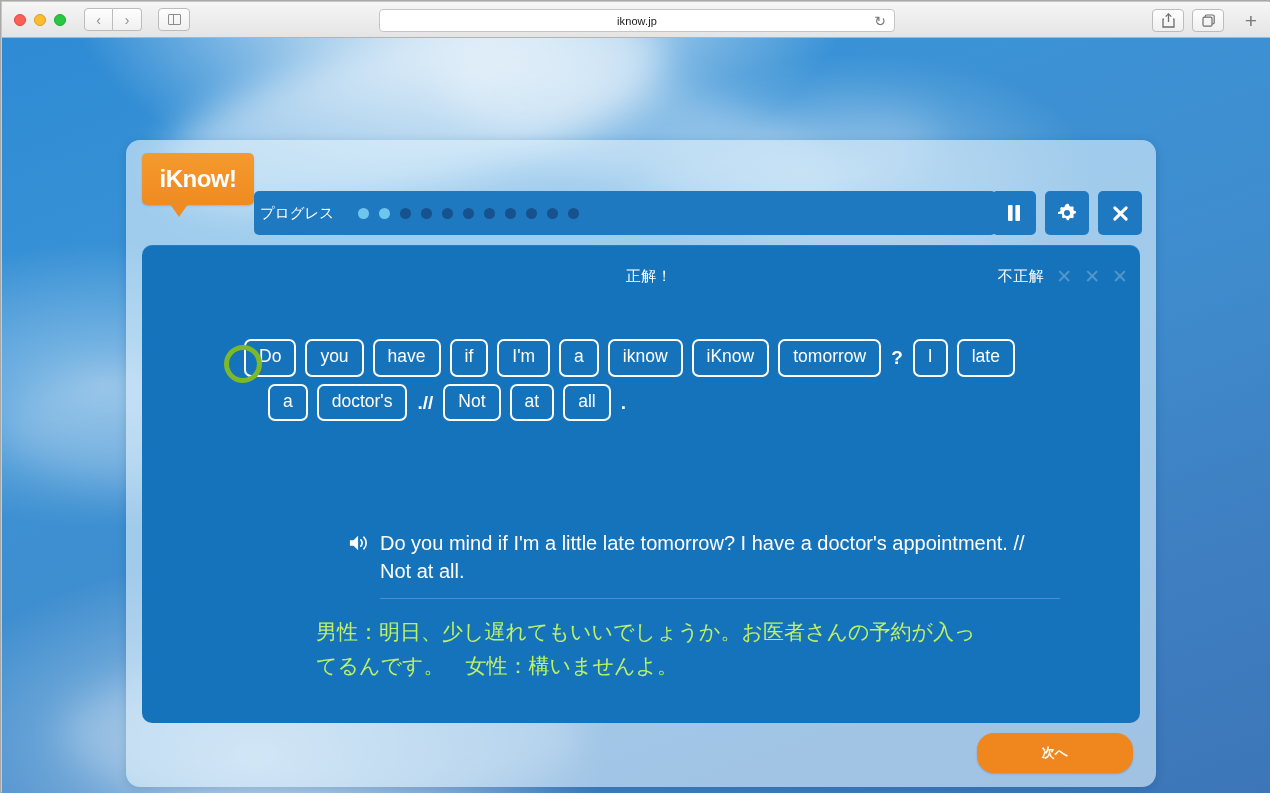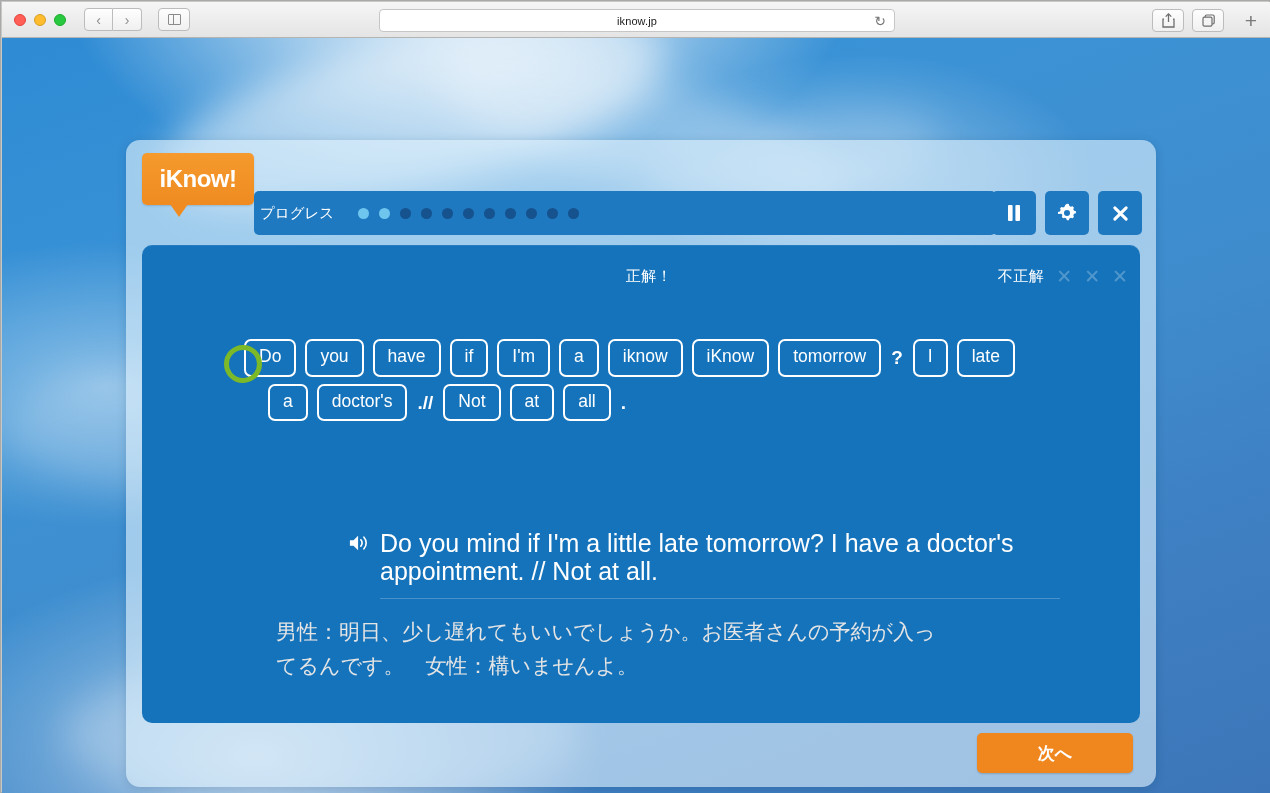--- a/index.html
+++ b/index.html
@@ -222,43 +222,43 @@
   
   .sentence-block {
     position: absolute; left: 58px; top: 284px; width: 880px;
   }
   .speaker-icon {
     position: absolute; left: 148px; top: 4px;
     width: 22px; height: 20px;
   }
   .en-text {
     margin-left: 180px;
-    color: #ffffff; font-size: 25px; line-height: 28px;
+    color: #ffffff; font-size: 20px; line-height: 28px;
     width: 680px;
   }
   .divider {
     margin-left: 180px; margin-top: 13px;
     width: 680px; height: 1px;
     background: rgba(255,255,255,.22);
   }
   .jp-text {
-    margin-left: 76px; margin-top: 16px;
-    color: #e5e5e5; font-size: 21px; line-height: 34px;
+    margin-left: 116px; margin-top: 16px;
+    color: #bef264; font-size: 21px; line-height: 34px;
     width: 680px;
     font-family: "DejaVu Sans", "Liberation Sans", sans-serif;
   }
 
   
   .next-btn {
     position: absolute; left: 851px; top: 593px;
     width: 156px; height: 40px;
     background: #f0871e;
-    border-radius: 5px;
-    display: flex; align-items: center; justify-content: center;
-    color: #ffffff; font-size: 17px; font-weight: bold;
+    border-radius: 17px;
+    display: flex; align-items: center; justify-content: center;
+    color: #ffffff; font-size: 13px; font-weight: bold;
     cursor: pointer;
     box-shadow: 0 1px 2px rgba(0,0,0,.18);
   }
 </style>
 </head>
 <body>
 
 <div class="browser">
 
   <div class="toolbar">

